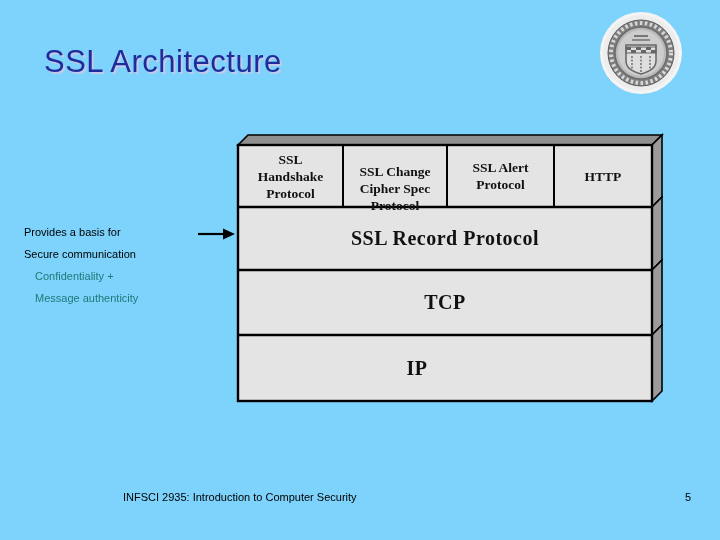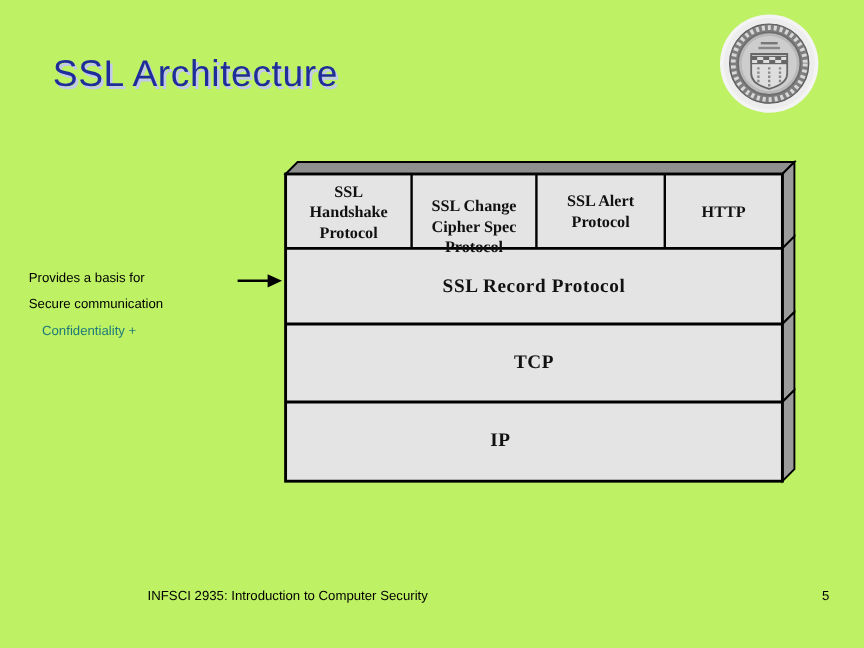--- a/index.html
+++ b/index.html
@@ -6,21 +6,21 @@
     --title_blue:#1f2d9b;
     --title_shadow:#c3c9ea;
     --teal:#1e7a78;
     --face_gray:#e4e4e4;
     --top_side_gray:#8f8f8f;
     --right_side_gray:#9b9b9b;
   }
   *{margin:0;padding:0;box-sizing:border-box;}
   html,body{background:#ffffff;}
   body{font-family:"Liberation Sans",sans-serif;}
-  .slide{position:relative;width:720px;height:540px;background:#bef264;overflow:hidden;}
+  .slide{position:relative;width:720px;height:540px;background:#7dd3fc;overflow:hidden;}
 
   .slide-title{
     position:absolute;left:44px;top:44px;
     font-family:"Liberation Sans",sans-serif;
     font-size:31px;font-weight:400;letter-spacing:0.5px;
     color:var(--title_blue);
     text-shadow:2px 2px 0 var(--title_shadow);
     white-space:nowrap;
   }
 
@@ -34,21 +34,21 @@
 
   .diagram{position:absolute;left:228px;top:123px;width:444px;height:290px;}
   .diagram svg{position:absolute;left:0;top:0;}
 
   .cell-label{
     position:absolute;display:flex;align-items:center;justify-content:center;
     text-align:center;font-family:"Liberation Serif",serif;font-weight:bold;
     color:#111;white-space:pre-line;
   }
   .small-label{font-size:13.5px;line-height:17px;}
-  .big-label{font-size:16px;letter-spacing:0.5px;}
+  .big-label{font-size:20px;letter-spacing:0.5px;}
 
   
   .cell-1{left:10px;top:22px;width:105px;height:62px;}
   .cell-2{left:115px;top:22px;width:104px;height:62px;margin-top:12px;}
   .cell-3{left:219px;top:22px;width:107px;height:62px;}
   .cell-4{left:326px;top:22px;width:98px;height:62px;text-align:right;}
   .layer-1{left:10px;top:84px;width:414px;height:63px;}
   .layer-2{left:10px;top:147px;width:414px;height:65px;}
   .layer-3{left:10px;top:212px;width:358px;height:66px;}
 
@@ -87,20 +87,21 @@
       <rect x="55" y="39" width="5" height="3" fill="#666"></rect>
     <line x1="36" y1="45" x2="36" y2="58" stroke="#8a8a8a" stroke-width="2" stroke-dasharray="2 1.5"></line>
     <line x1="45" y1="45" x2="45" y2="61" stroke="#8a8a8a" stroke-width="2" stroke-dasharray="2 1.5"></line>
     <line x1="54" y1="45" x2="54" y2="58" stroke="#8a8a8a" stroke-width="2" stroke-dasharray="2 1.5"></line>
   </svg>
 
   <div class="annotation">
     <div>Provides a basis for</div>
     <div>Secure communication</div>
     <div class="teal-line">Confidentiality +</div>
+    <div class="teal-line">Message authenticity</div>
   </div>
 
   <svg class="arrow" width="40" height="16" viewBox="0 0 40 16">
     <line x1="1" y1="8" x2="28" y2="8" stroke="#000" stroke-width="2.2"></line>
     <polygon points="26,2.5 38,8 26,13.5" fill="#000"></polygon>
   </svg>
 
   <div class="diagram">
     <svg width="444" height="290" viewBox="0 0 444 290">
 

